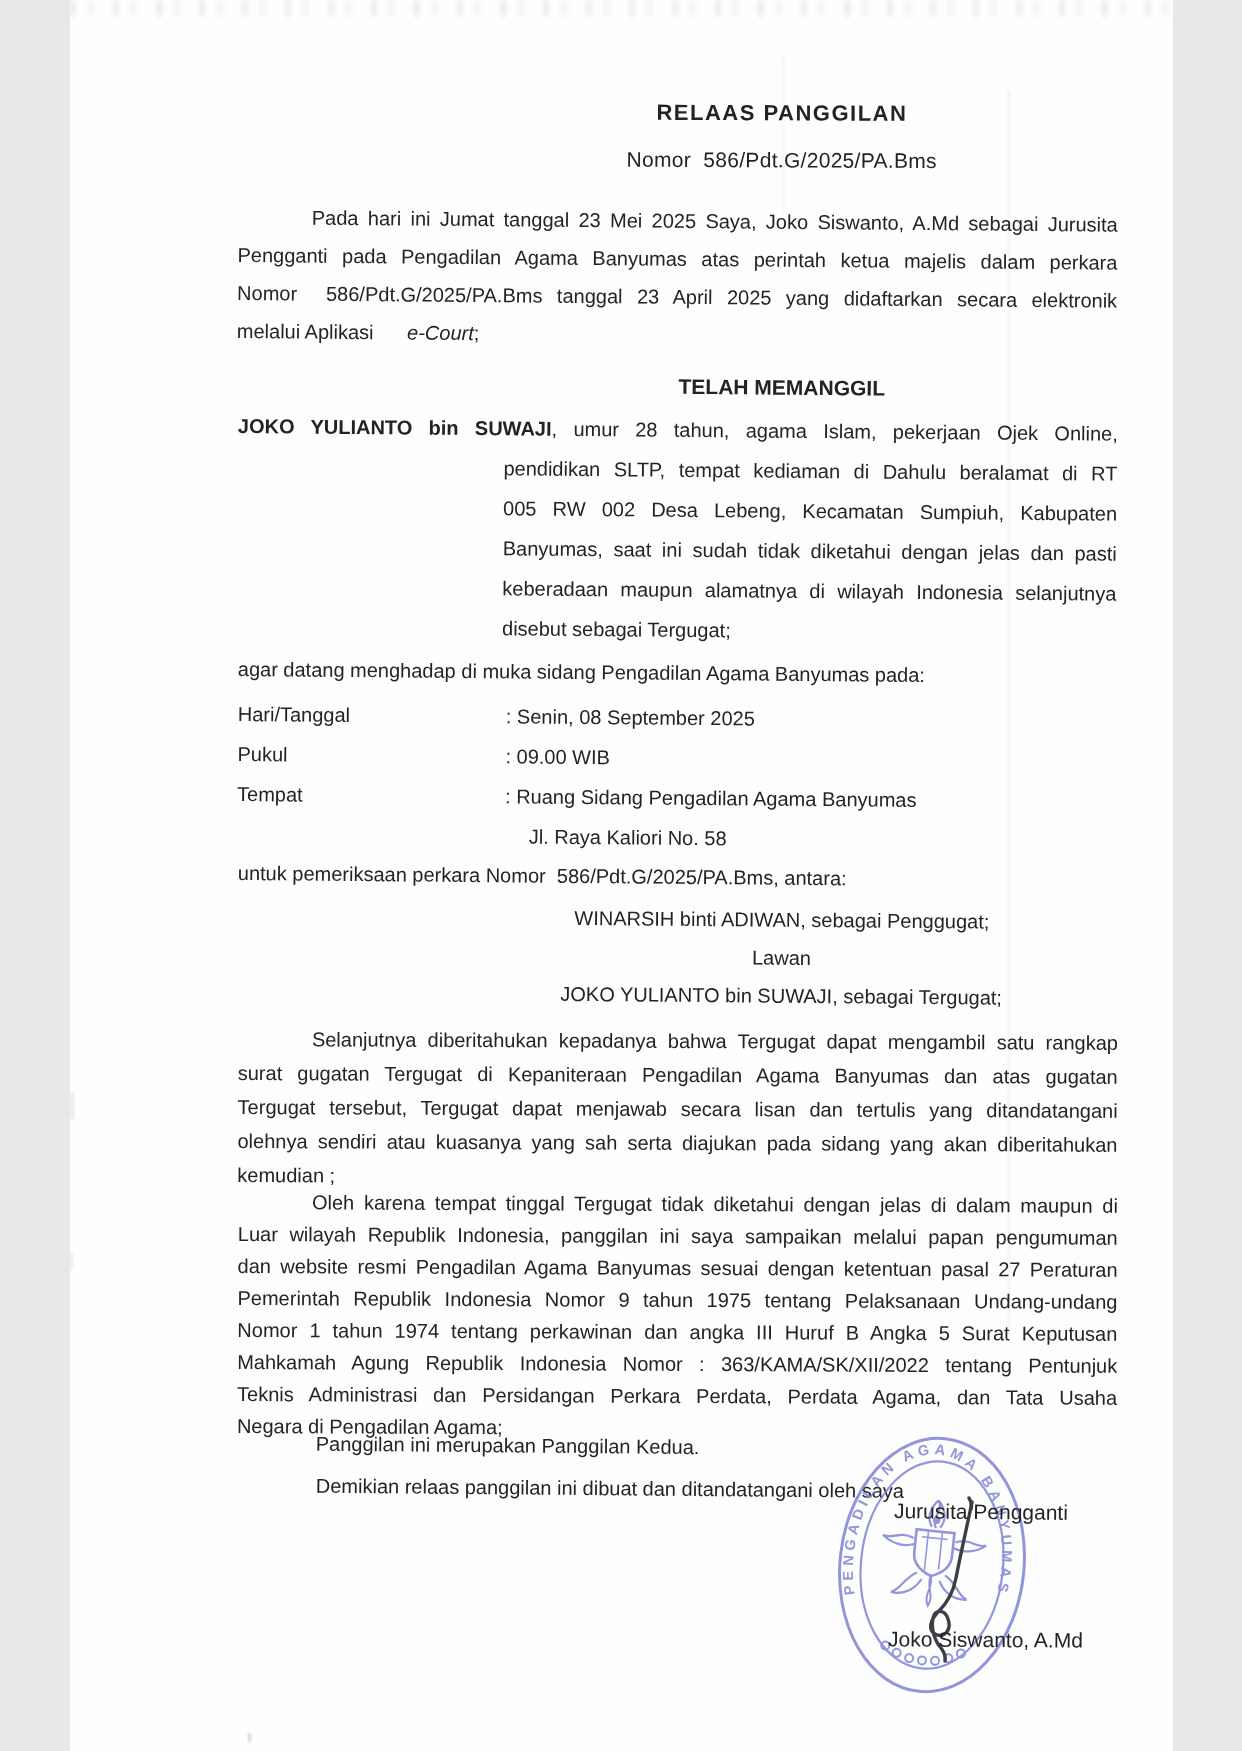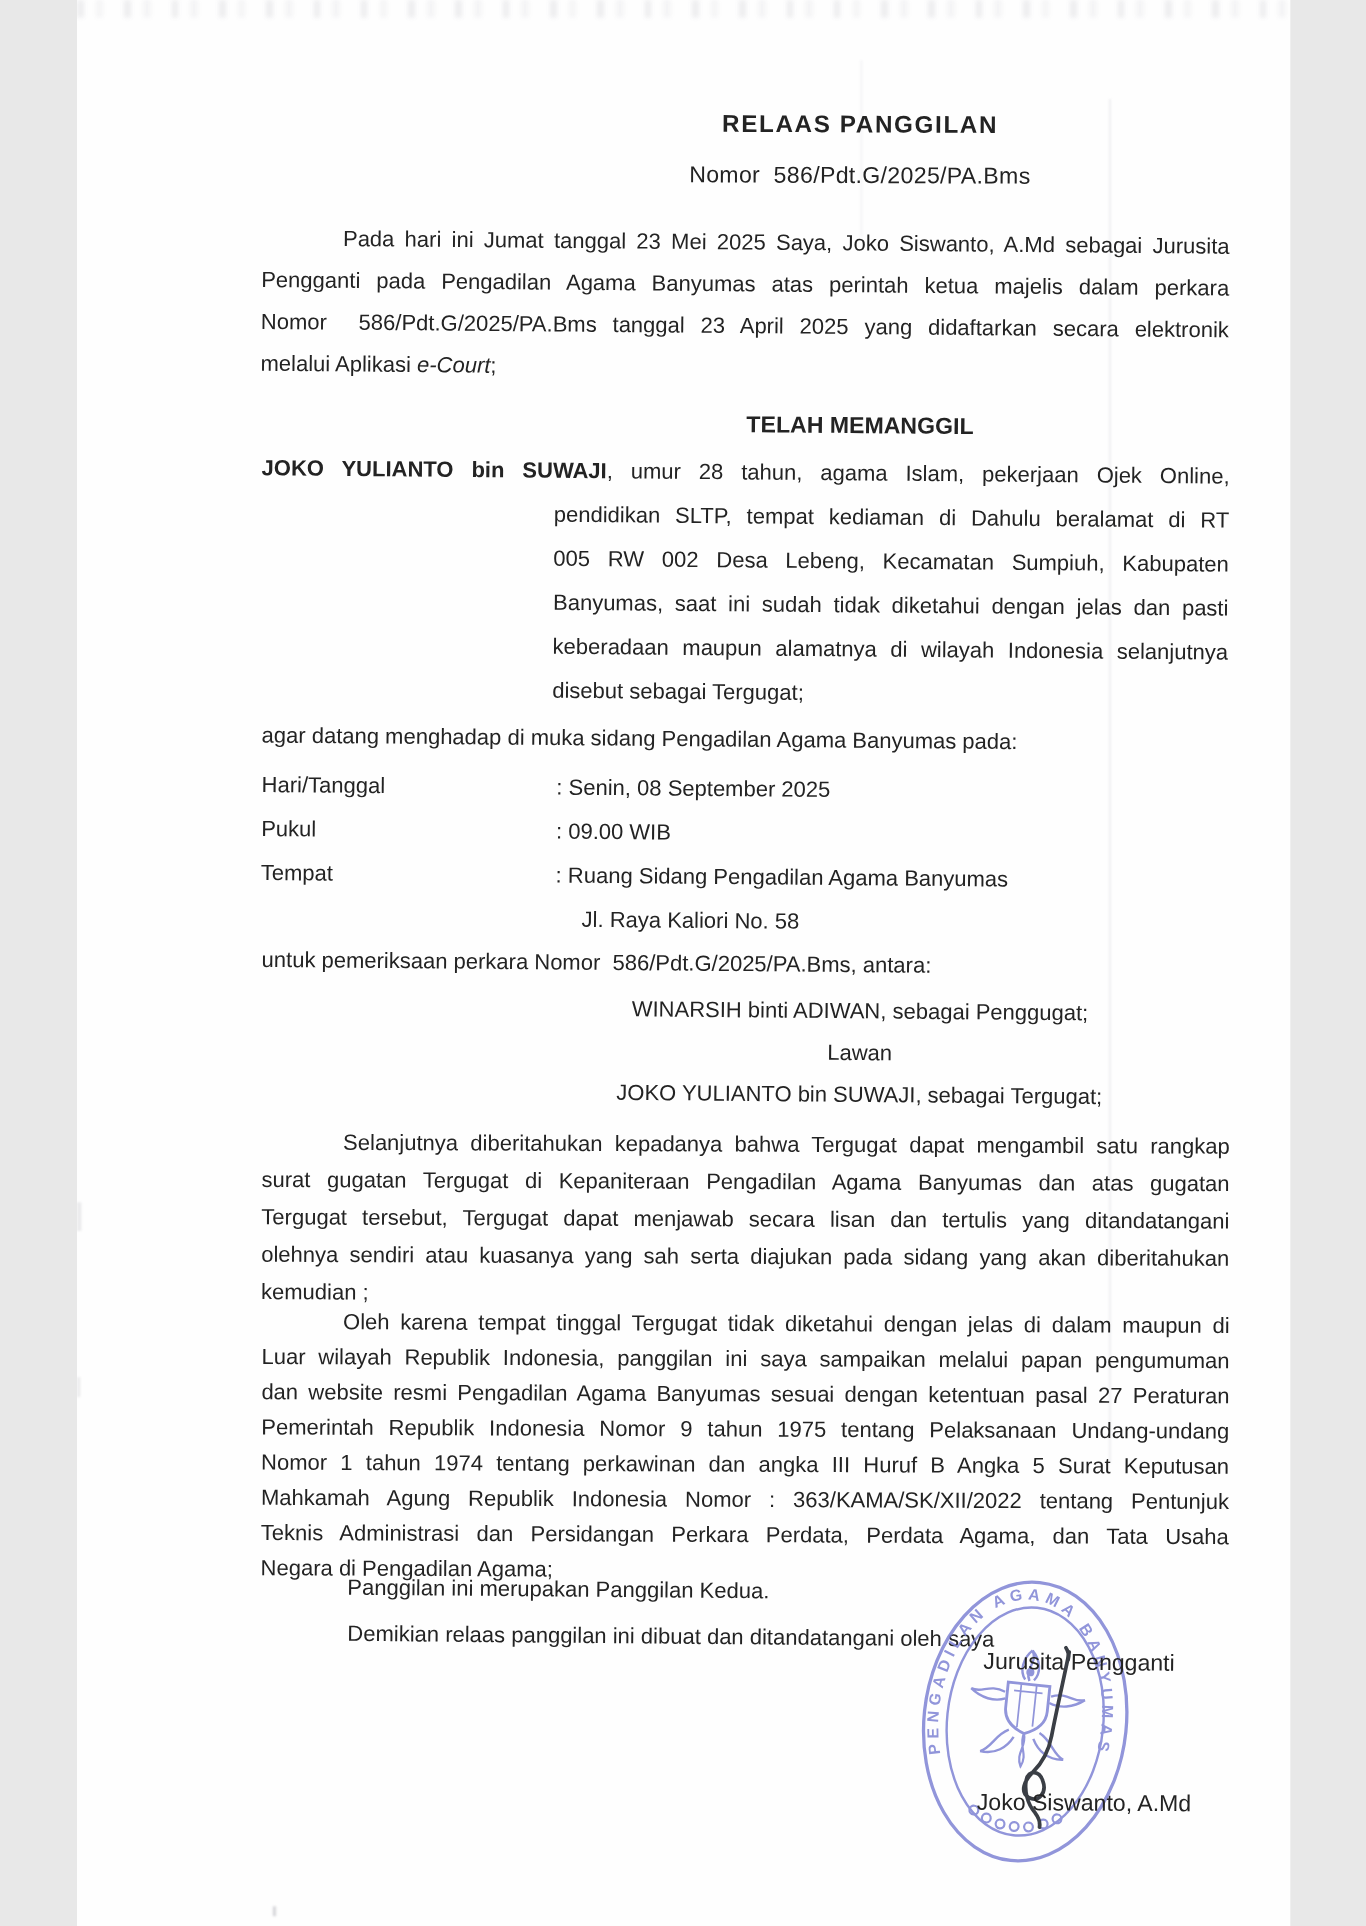--- a/index.html
+++ b/index.html
@@ -28,21 +28,21 @@
 
   .blk{position:absolute;left:168px;width:880px;font-size:20px;line-height:38px;}
   .tilt{transform:rotate(0.5deg);transform-origin:0 0;}
   .tilt-sm{transform:rotate(0.25deg);transform-origin:0 0;}
 
   .center{text-align:center;}
   .shiftc{padding-left:104px;}            
   .doc-title{font-weight:bold;font-size:22px;letter-spacing:1.5px;}
   .doc-number{font-size:21px;margin-top:9px;letter-spacing:.3px;white-space:pre-wrap;}
   b,.b{font-weight:bold;}
-  em{font-style:italic;}
+  em{font-style:italic;margin-left:28px;}
 
   .jl{text-align:justify;text-align-last:justify;white-space:pre-wrap;}
   .par .jl:first-child{text-indent:74px;}
   .no-stretch-last .jl:last-child{text-align-last:left;}
   .lastline{text-align:left;white-space:pre-wrap;}
 
   .hang-rest .jl{margin-left:266px;}
   .hang-rest .jl:last-child{text-align-last:left;}
 
   .sched-row{display:flex;}

